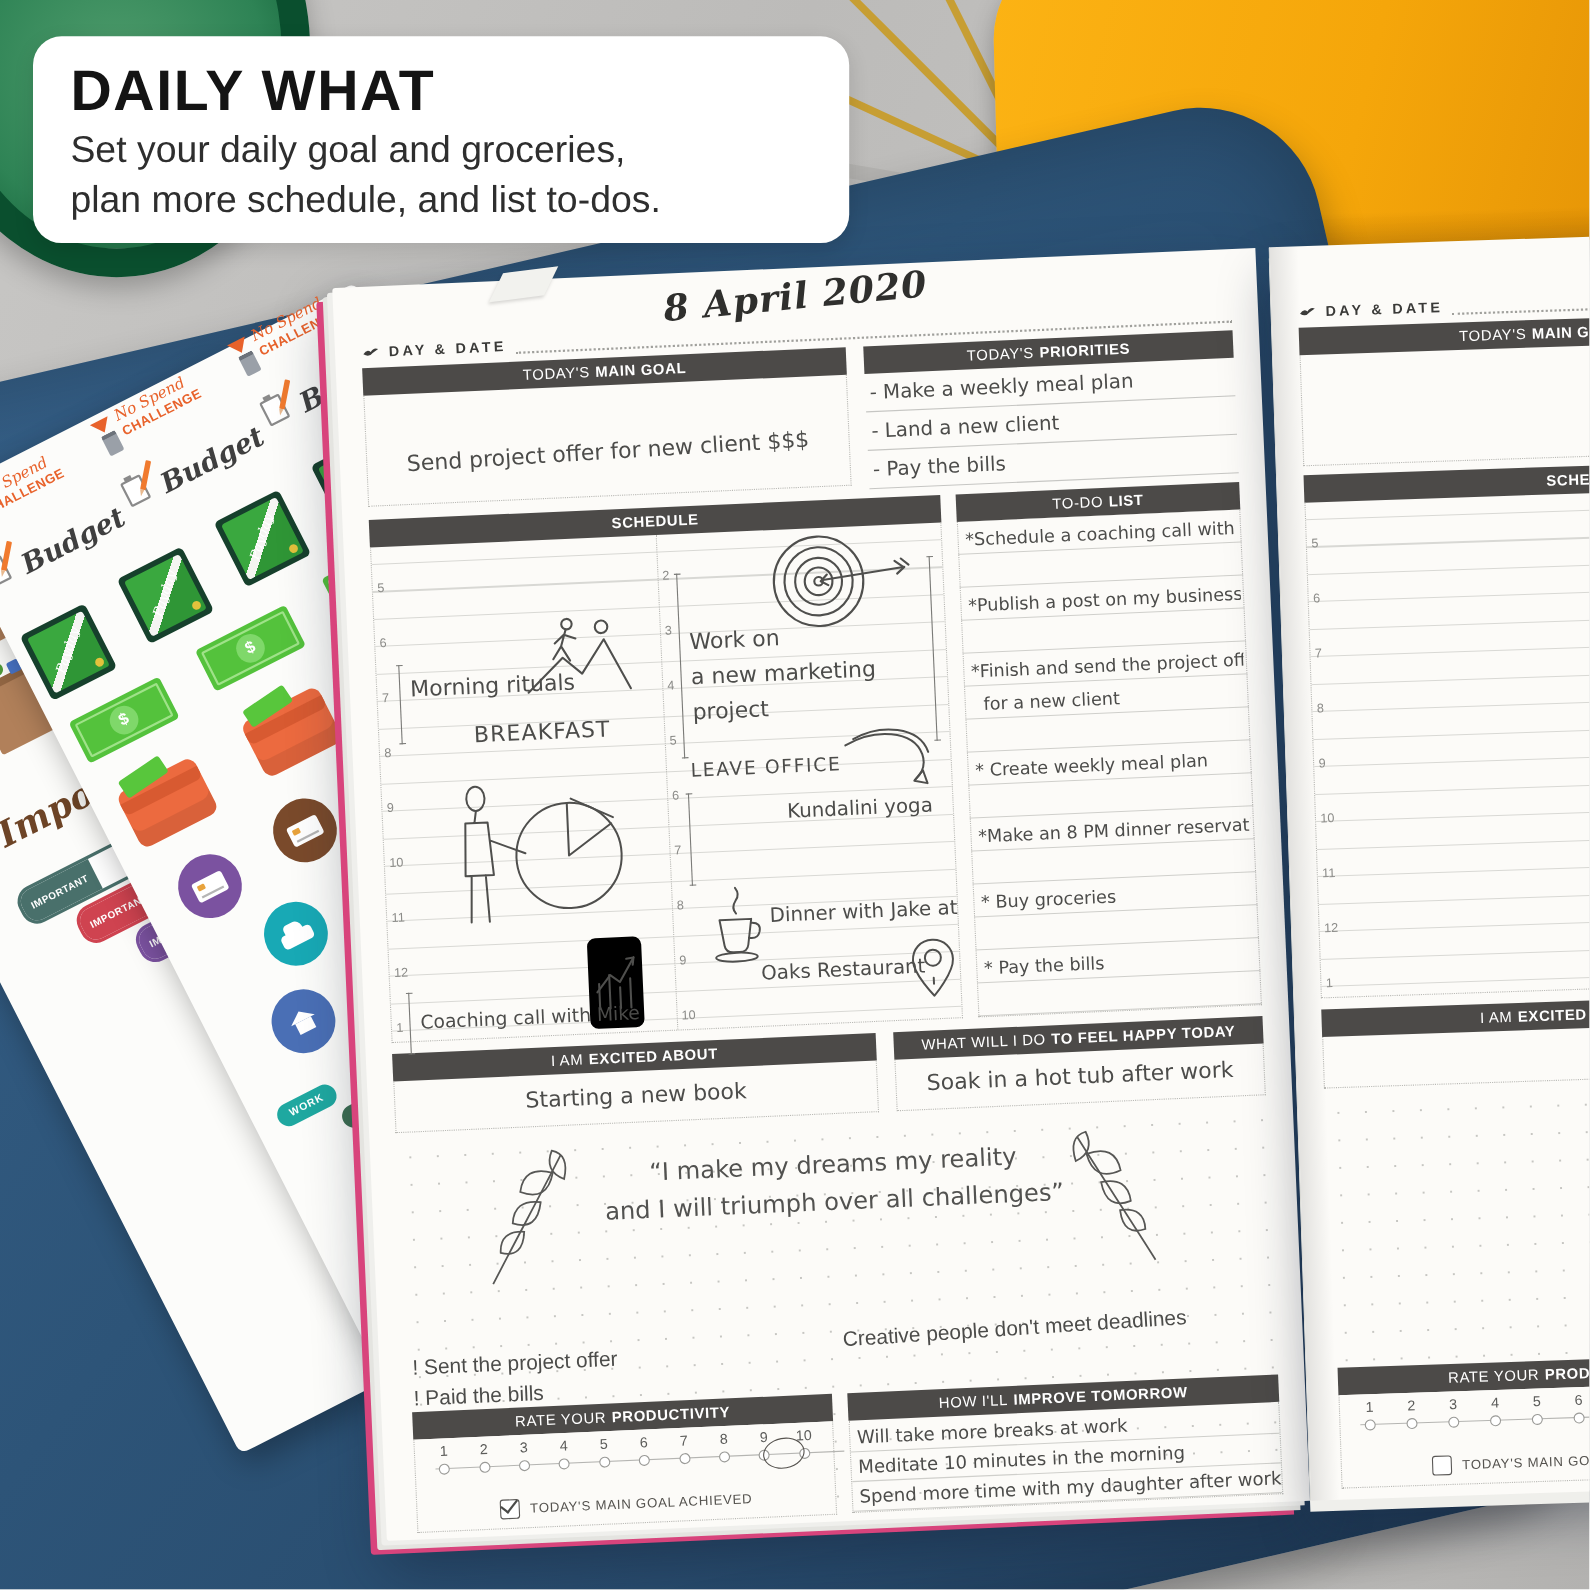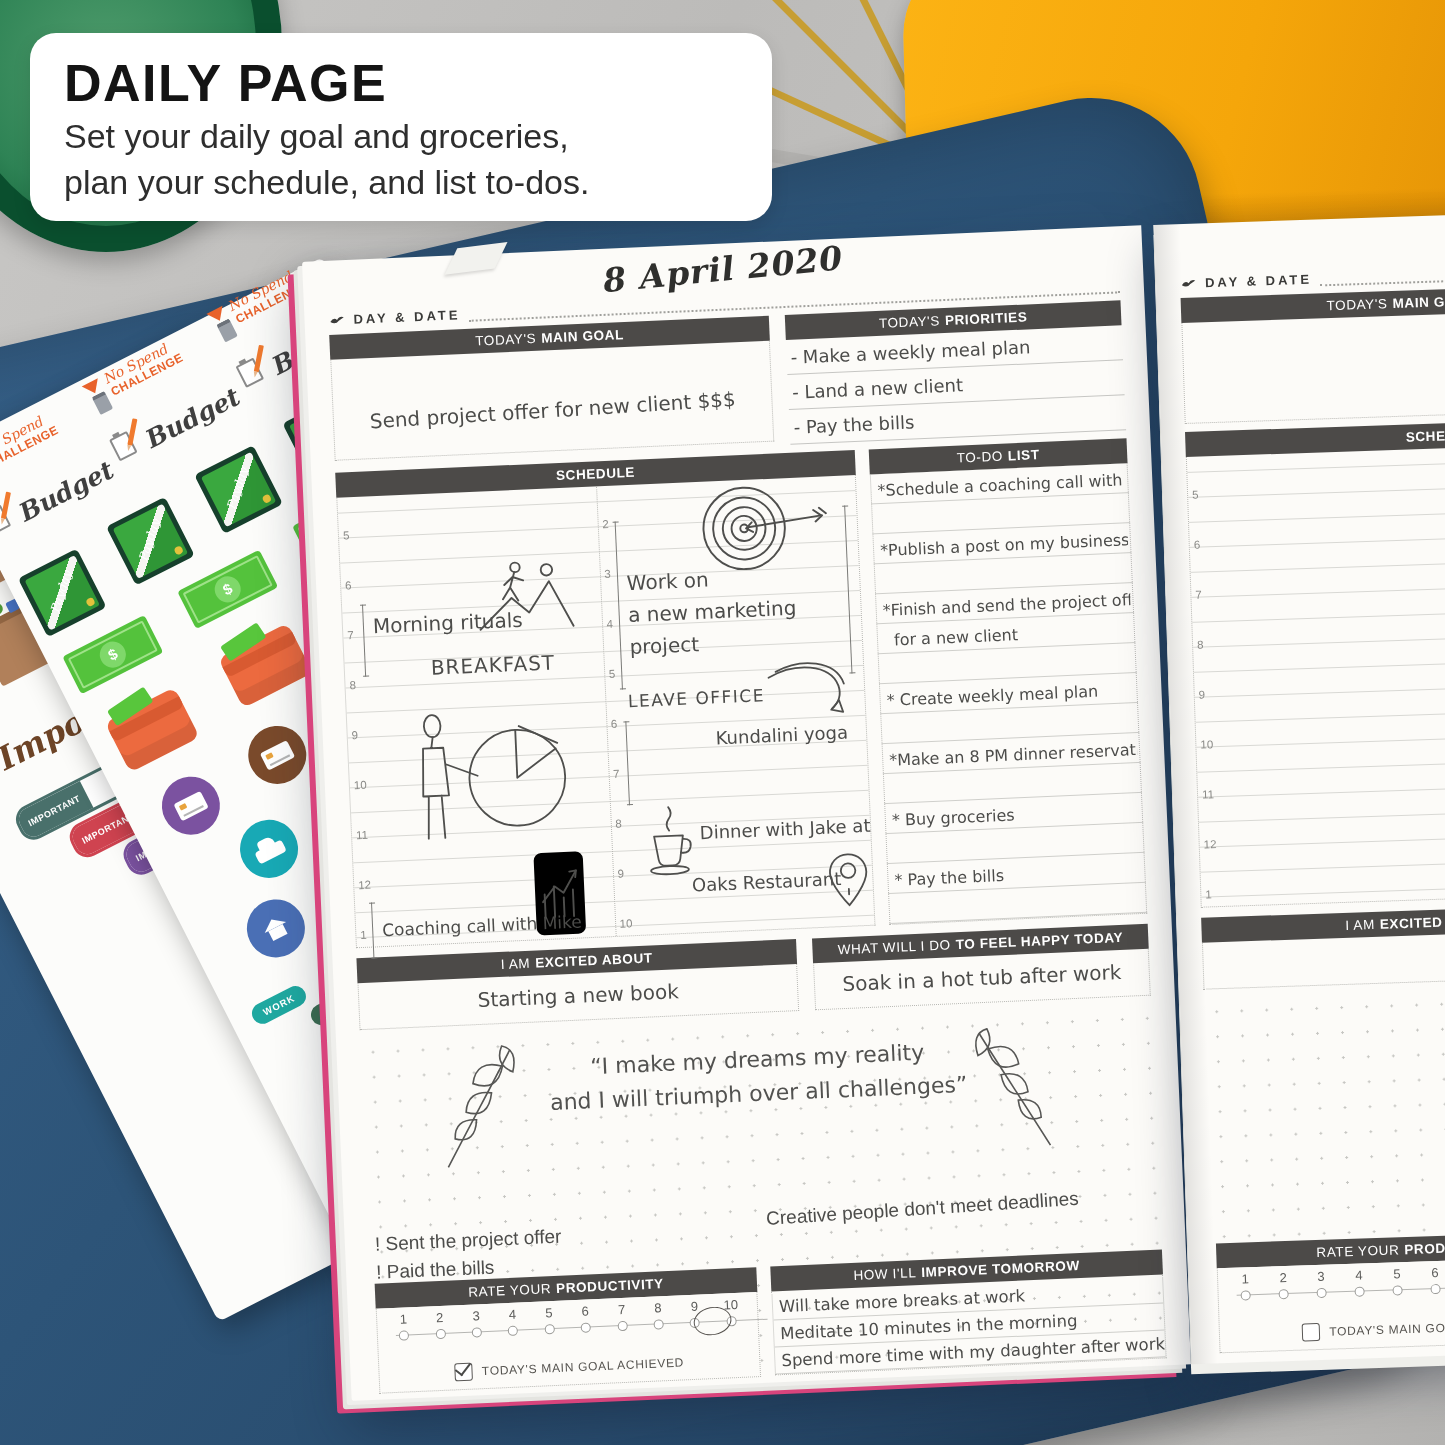--- a/index.html
+++ b/index.html
@@ -675,18 +675,18 @@
               </div>
             </div>
           </div>
 
         </div>
       </div>
     </div>
   </div>
 
   <div class="caption">
-    <h1>DAILY PAGE</h1>
+    <h1>DAILY WHAT</h1>
     <p>Set your daily goal and groceries,</p>
-    <p>plan your schedule, and list to-dos.</p>
+    <p>plan more schedule, and list to-dos.</p>
   </div>
 
 </div>
 
 </body></html>

